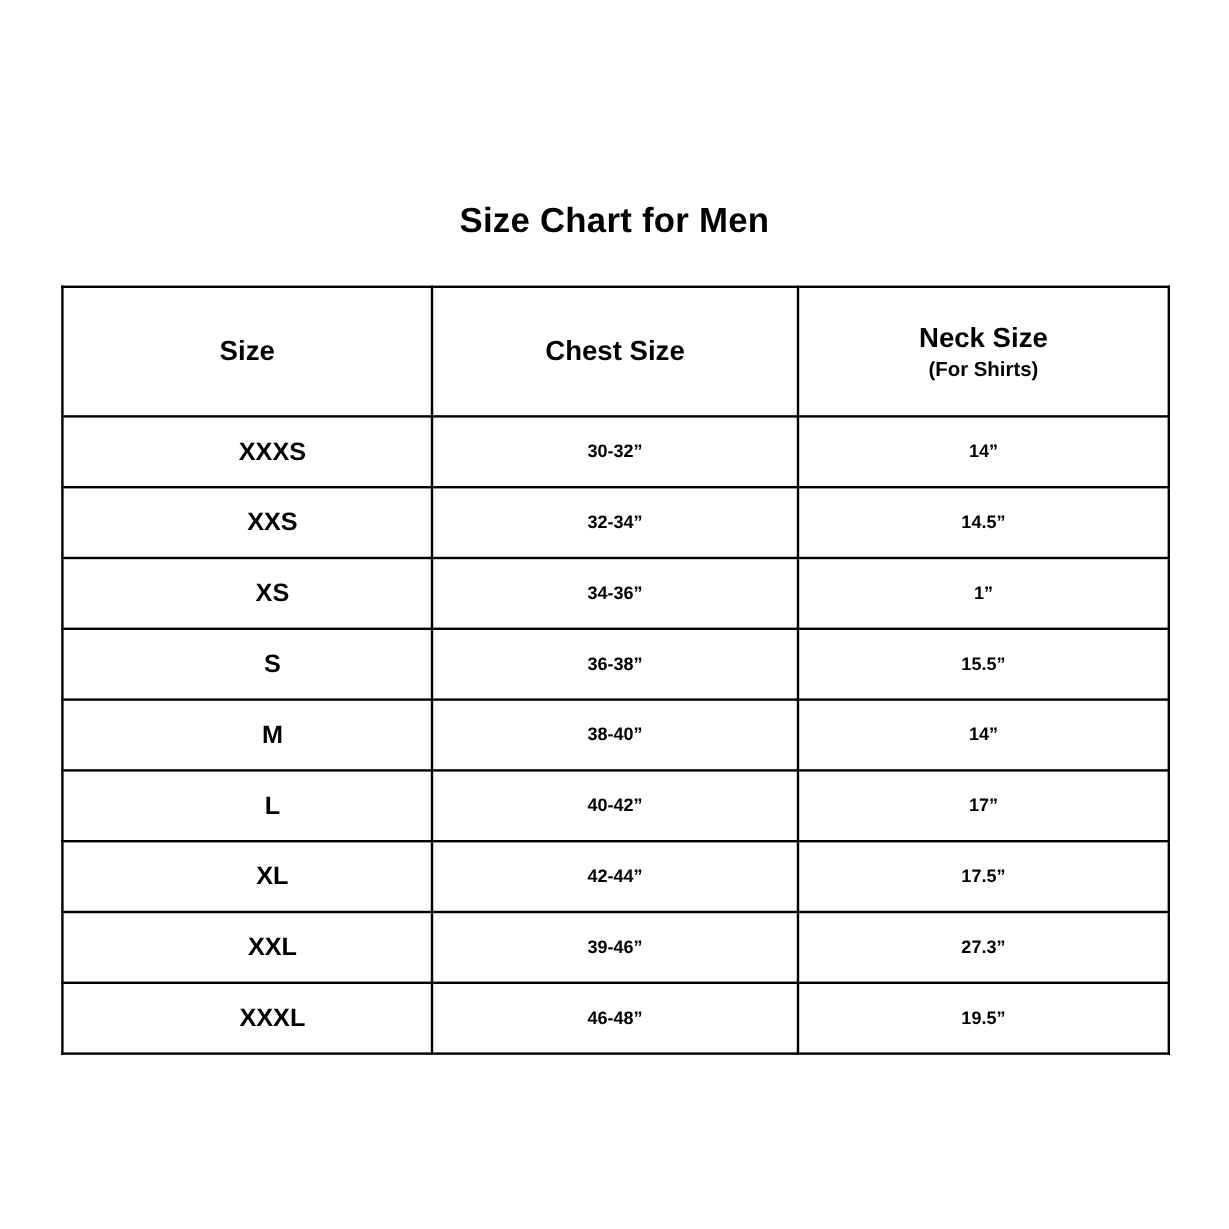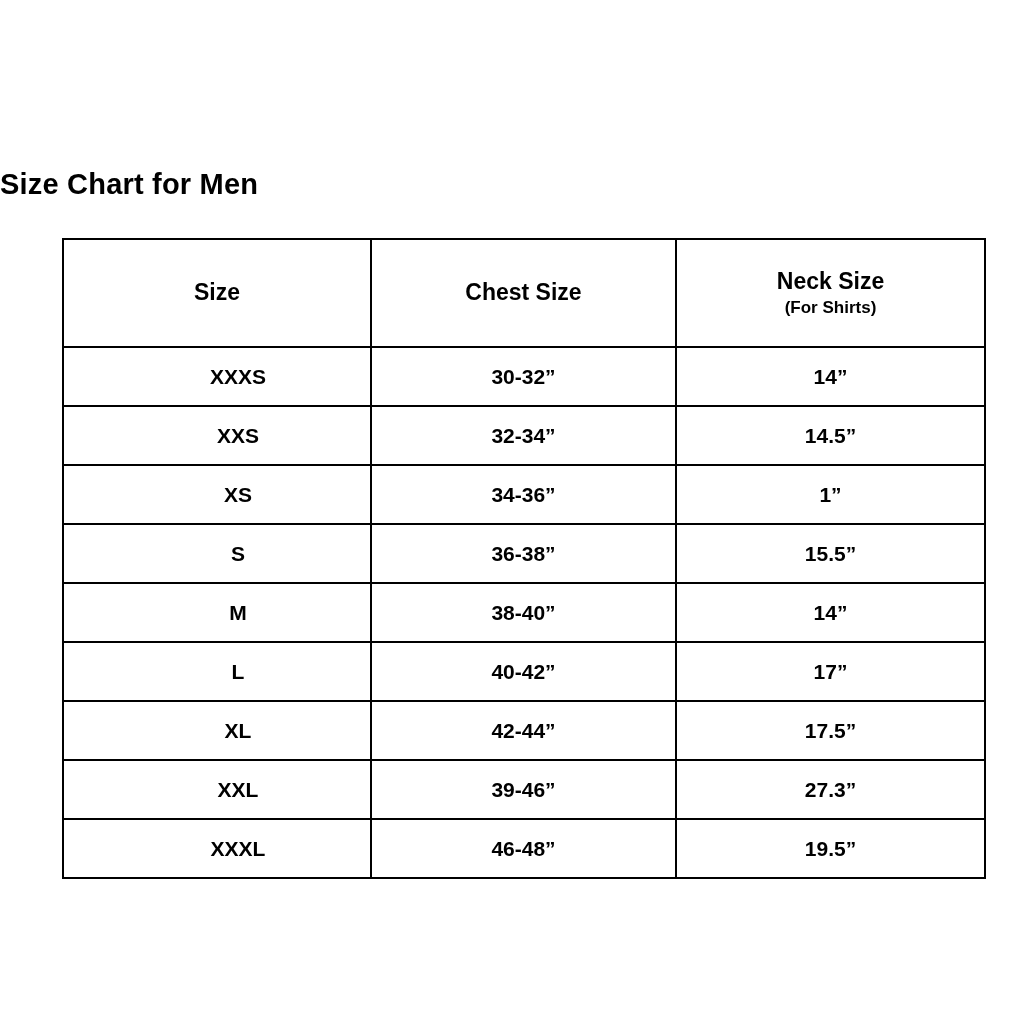--- a/index.html
+++ b/index.html
@@ -18,35 +18,35 @@
     position: relative;
     width: 1024px;
     height: 1024px;
     box-sizing: border-box;
   }
   .title {
     position: absolute;
     top: 168px;
     left: 0;
     width: 1024px;
+    text-align: center;
     font-size: 29px;
     font-weight: bold;
     letter-spacing: 0.2px;
   }
   .table-wrap {
     position: absolute;
     top: 238px;
     left: 51px;
     width: 922px;
   }
   table.size-chart {
     border-collapse: collapse;
     table-layout: fixed;
     width: 922px;
-    margin-left: 11px;
   }
   table.size-chart col.c1 { width: 308px; }
   table.size-chart col.c2 { width: 305px; }
   table.size-chart col.c3 { width: 309px; }
   table.size-chart th,
   table.size-chart td {
     border: 2px solid #000000;
     text-align: center;
     vertical-align: middle;
     font-weight: bold;
@@ -58,21 +58,21 @@
     line-height: 1.28;
     padding: 4px 6px;
   }
   table.size-chart thead th .sub {
     display: block;
     font-size: 17px;
     font-weight: bold;
   }
   table.size-chart tbody td {
     height: 53px;
-    font-size: 21px;
+    font-size: 15px;
     padding: 2px 6px;
   }
   table.size-chart tbody td.size-cell {
     font-size: 21px;
     padding-left: 48px;
   }
 </style>
 </head>
 <body>
 

